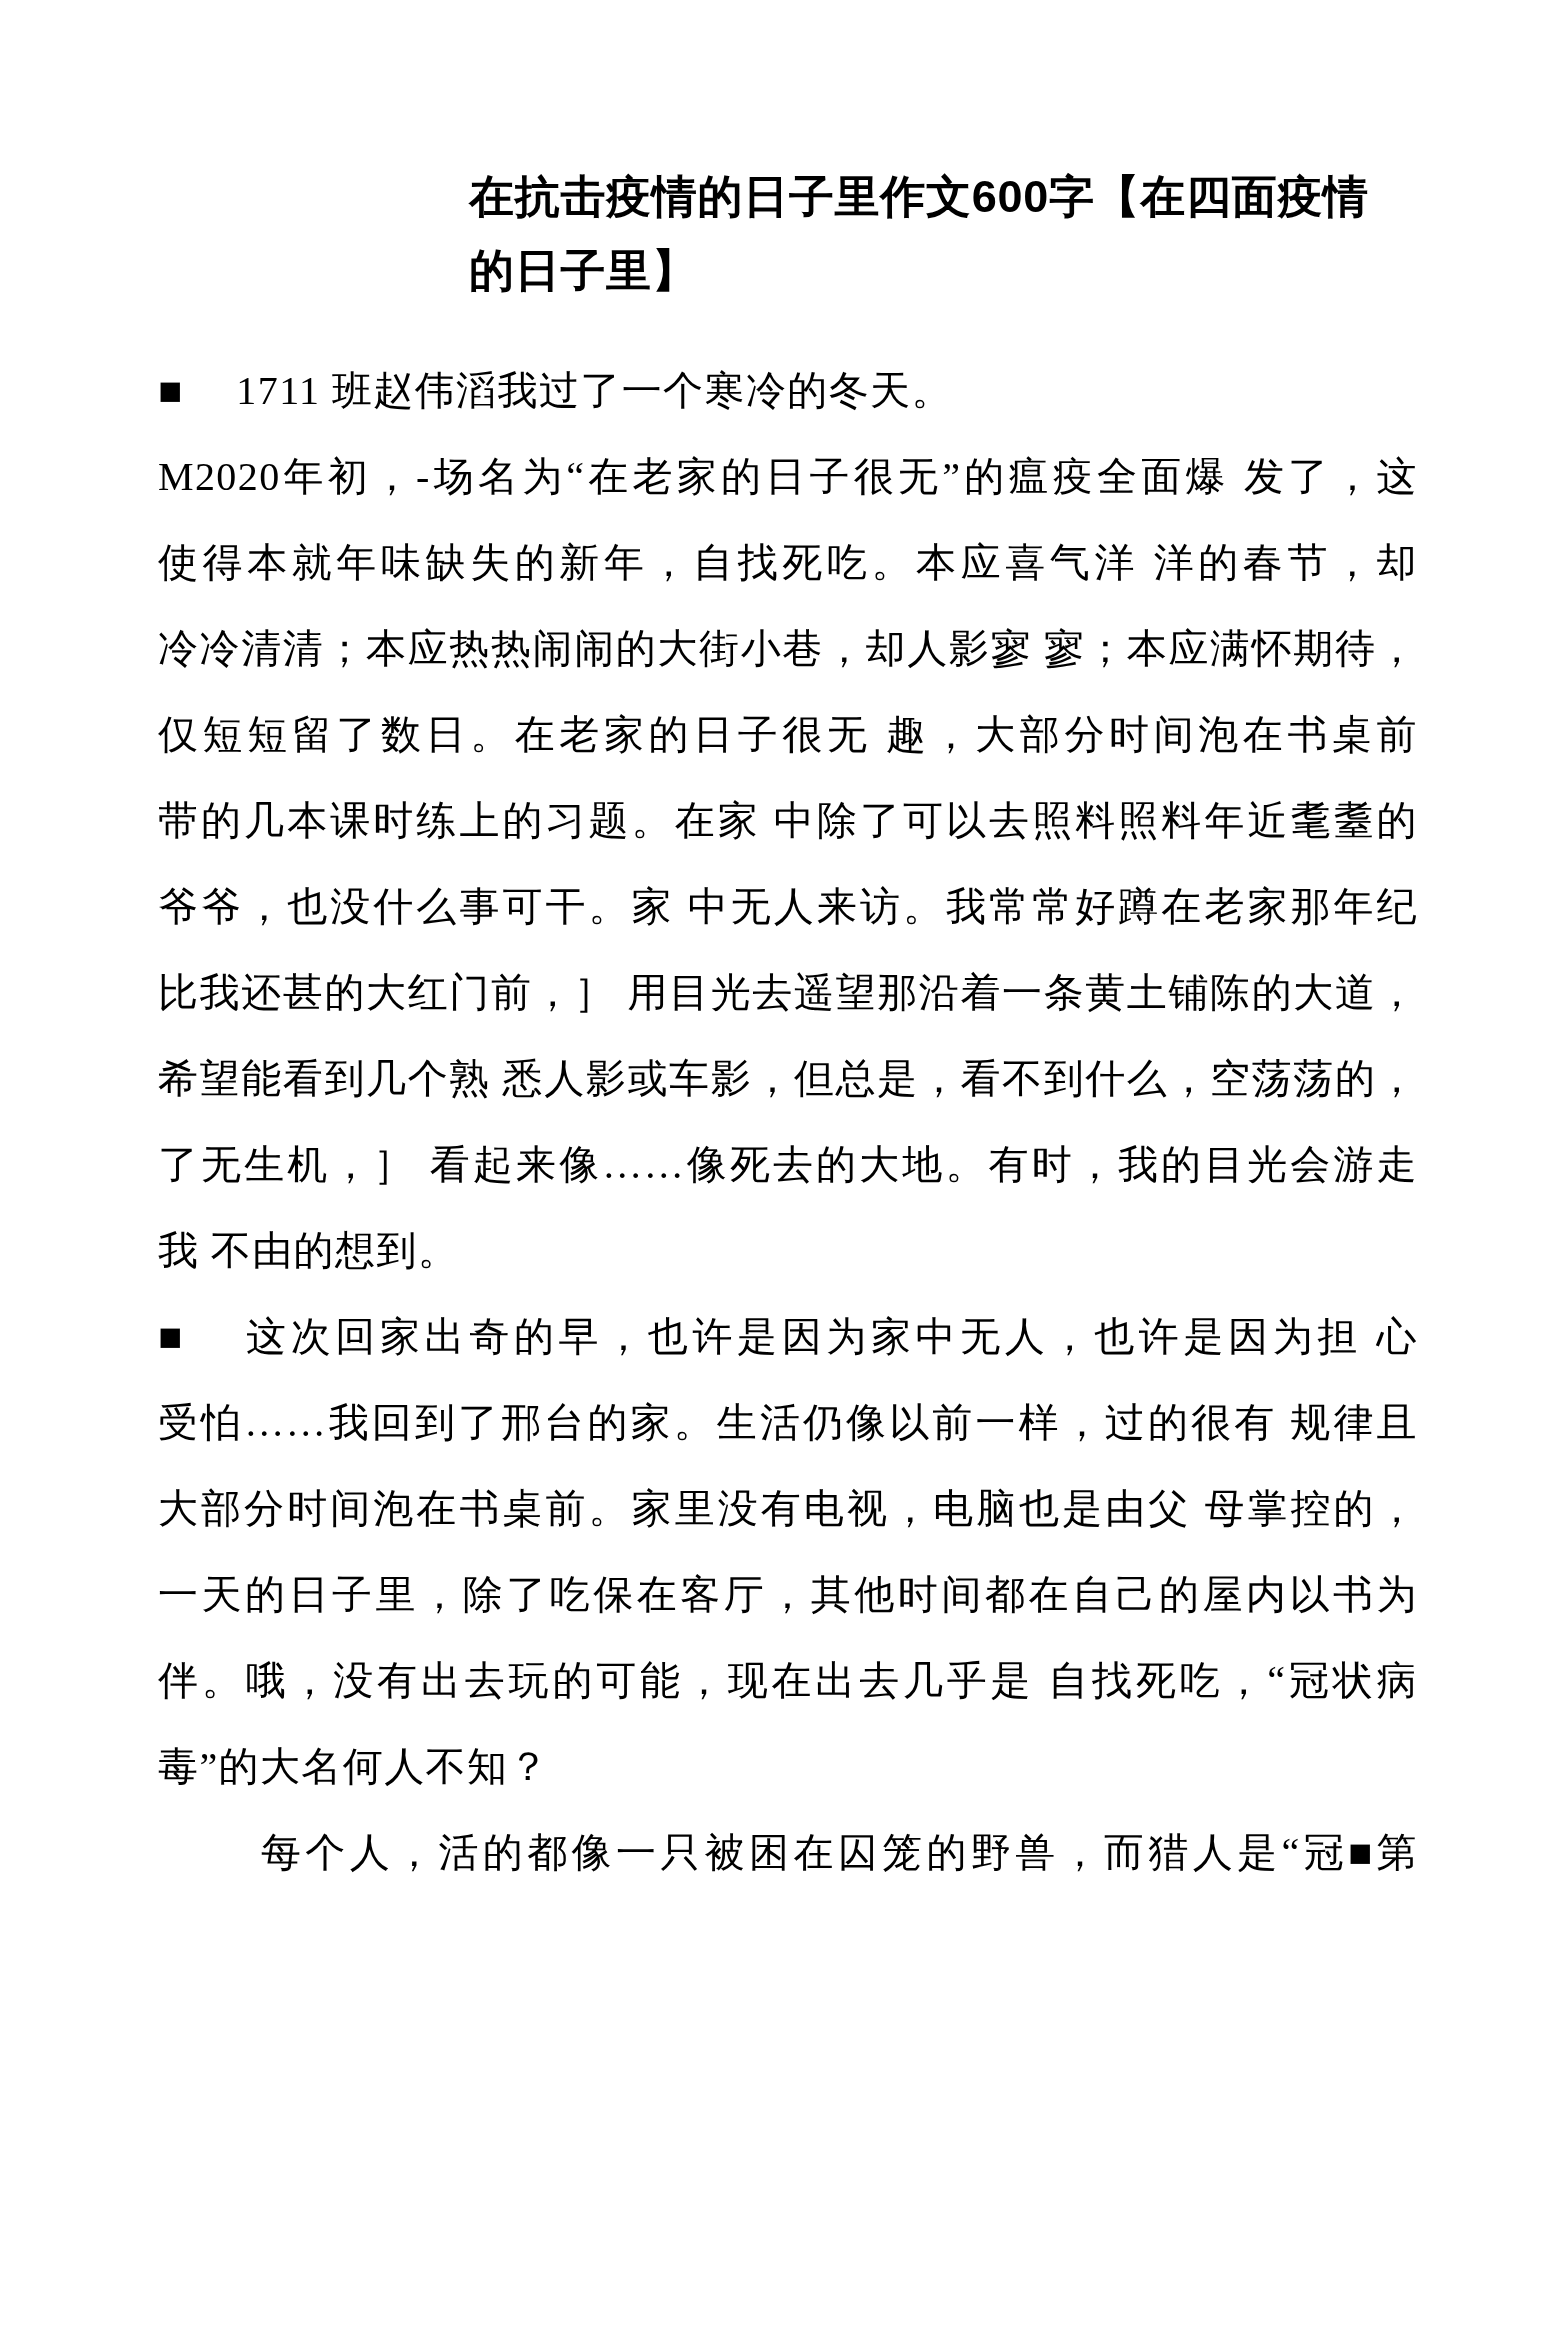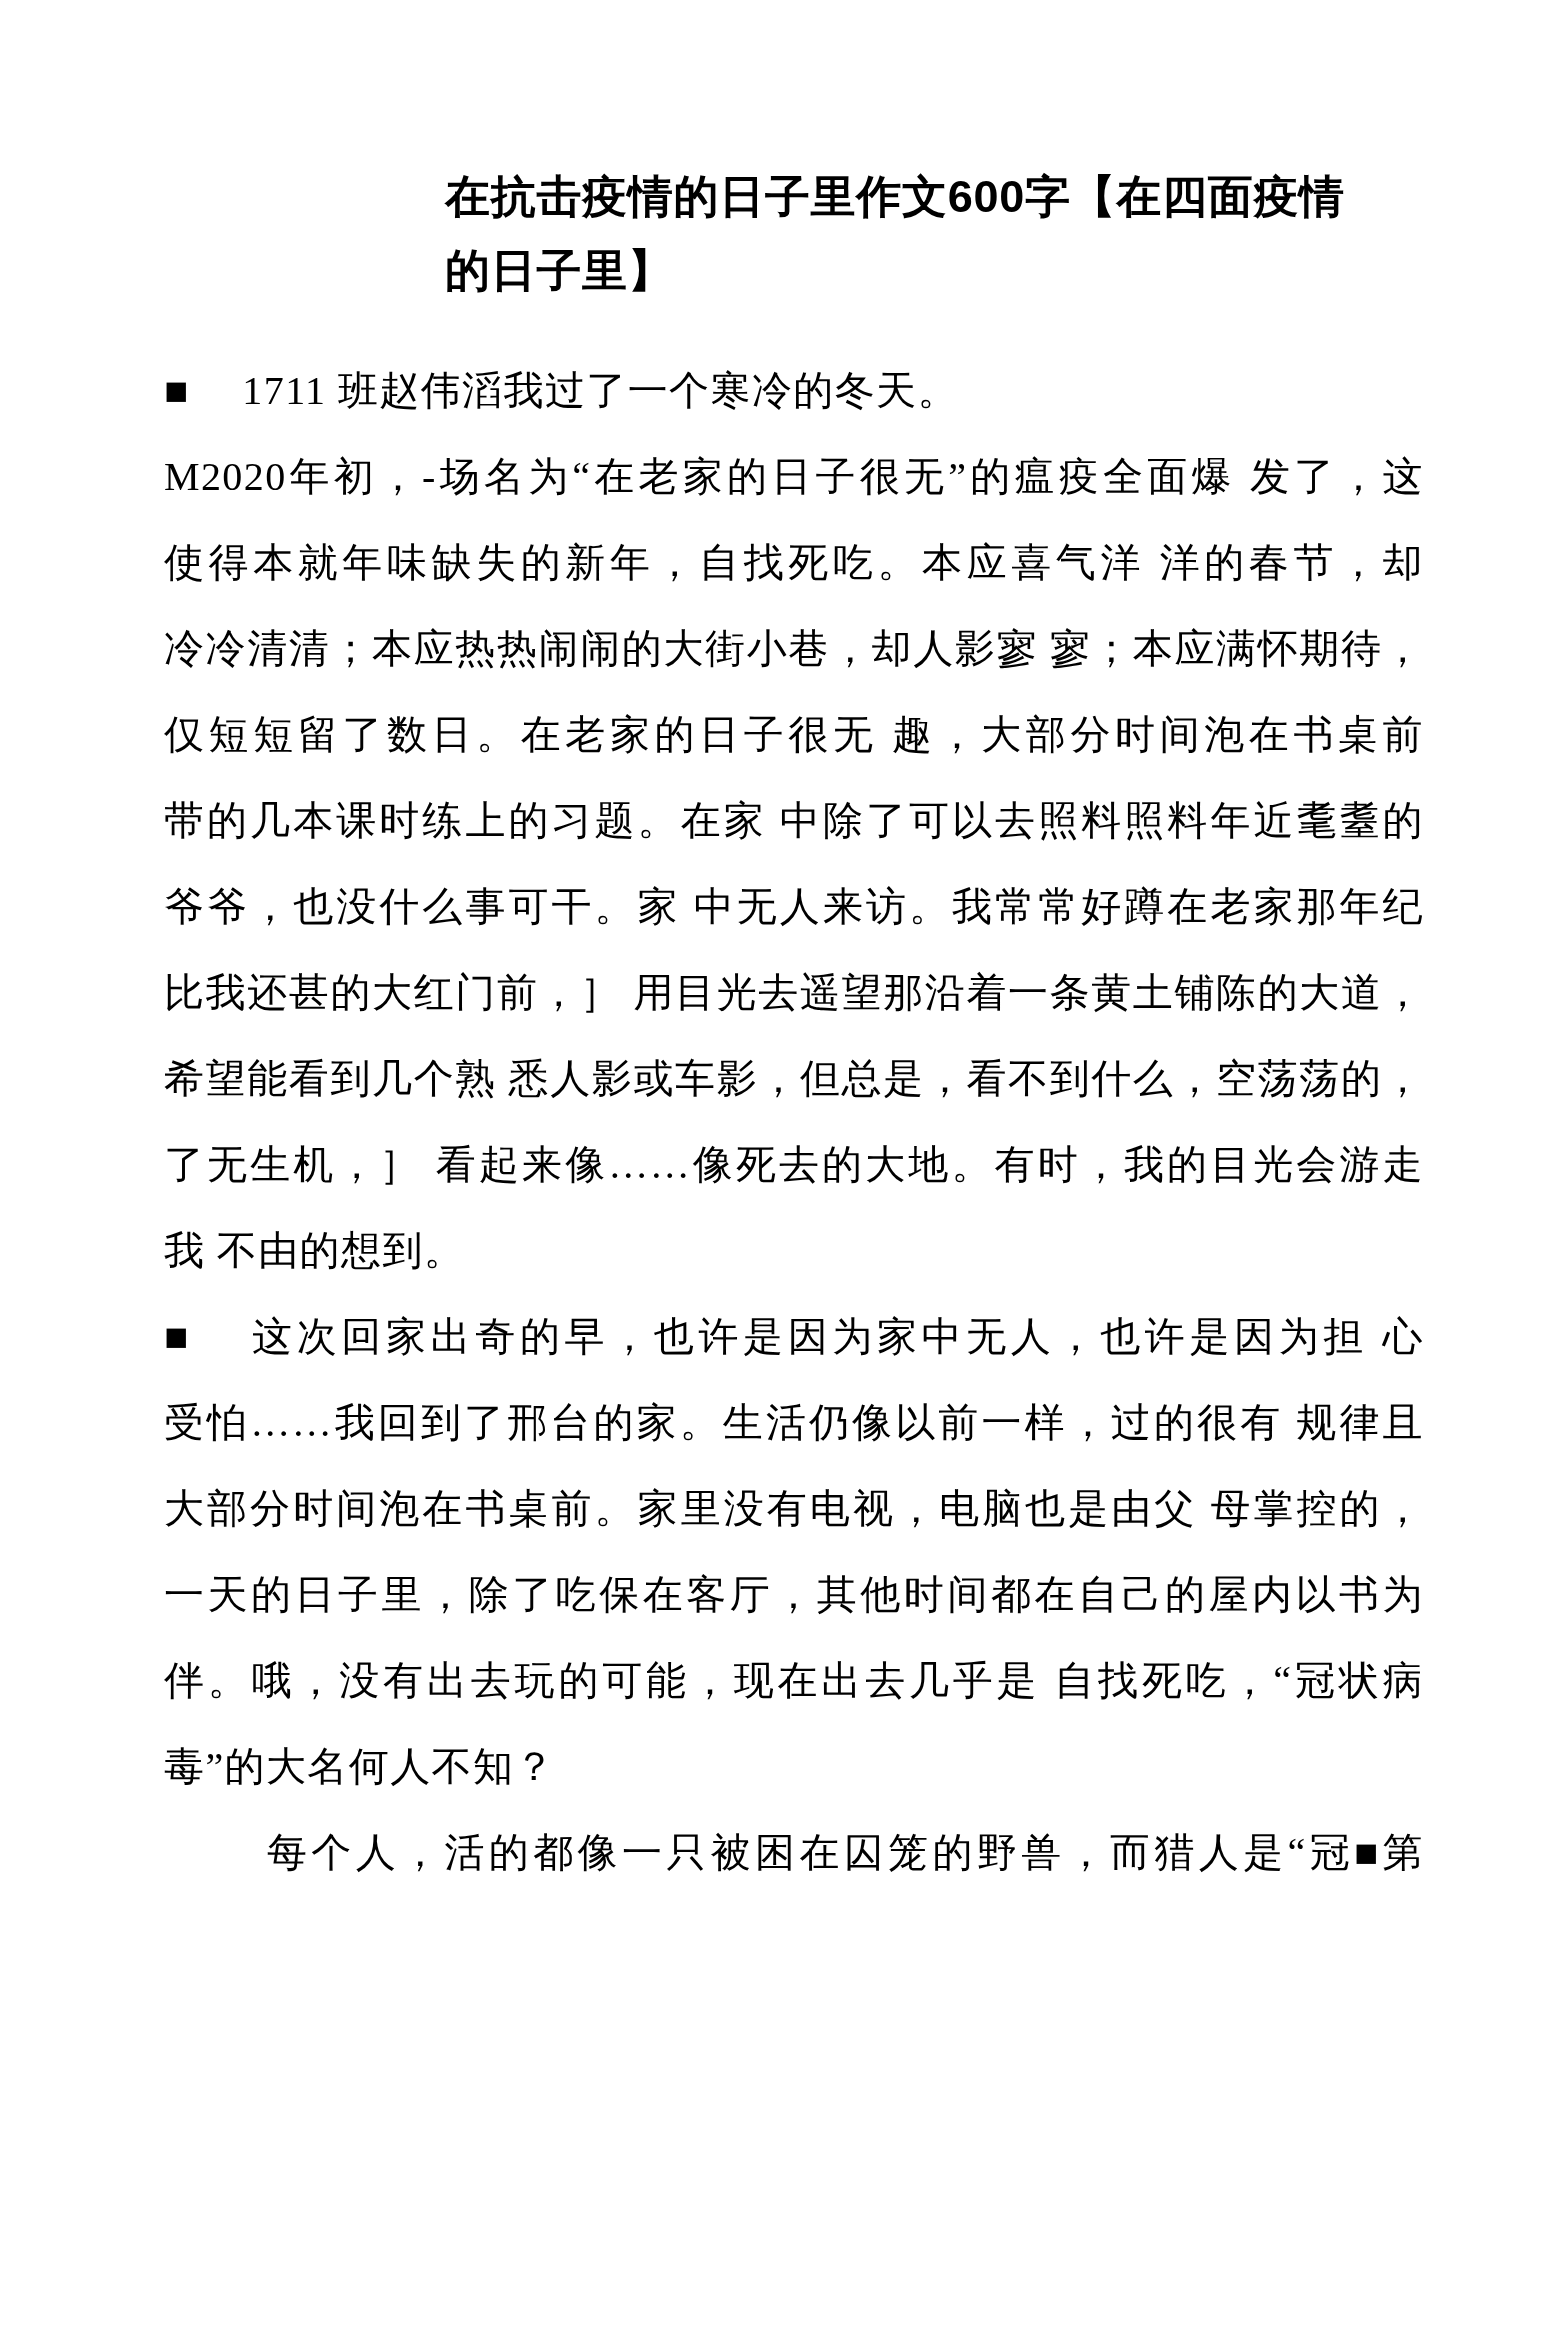--- a/index.html
+++ b/index.html
@@ -11,33 +11,33 @@
     position: relative;
     width: 1568px;
     height: 2342px;
     background: #ffffff;
     overflow: hidden;
     font-family: "Liberation Serif", "DejaVu Serif", serif;
     color: #000000;
   }
   .title {
     position: absolute;
-    left: 445px;
+    left: 469px;
     top: 160px;
     width: 951px;
     font-family: "Liberation Sans", "DejaVu Sans", sans-serif;
     font-weight: bold;
     font-size: 45px;
     line-height: 74px;
     letter-spacing: 0.7px;
     color: #000000;
   }
   .body-text {
     position: absolute;
-    left: 164px;
+    left: 158px;
     top: 348px;
     width: 1260px;
     font-size: 40px;
     letter-spacing: 1.4px;
     color: #000000;
   }
   .line {
     height: 86px;
     line-height: 86px;
     white-space: pre-wrap;

